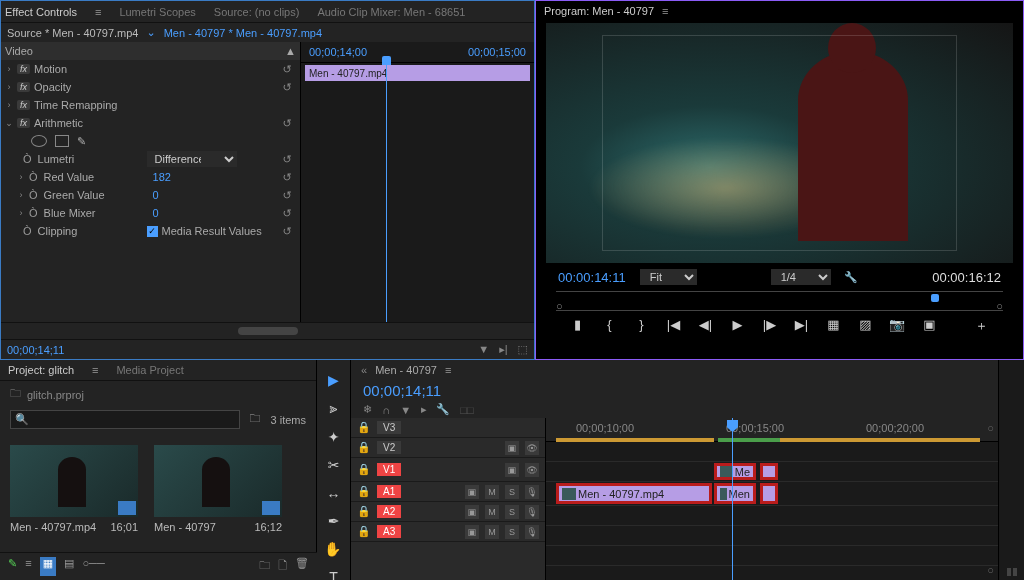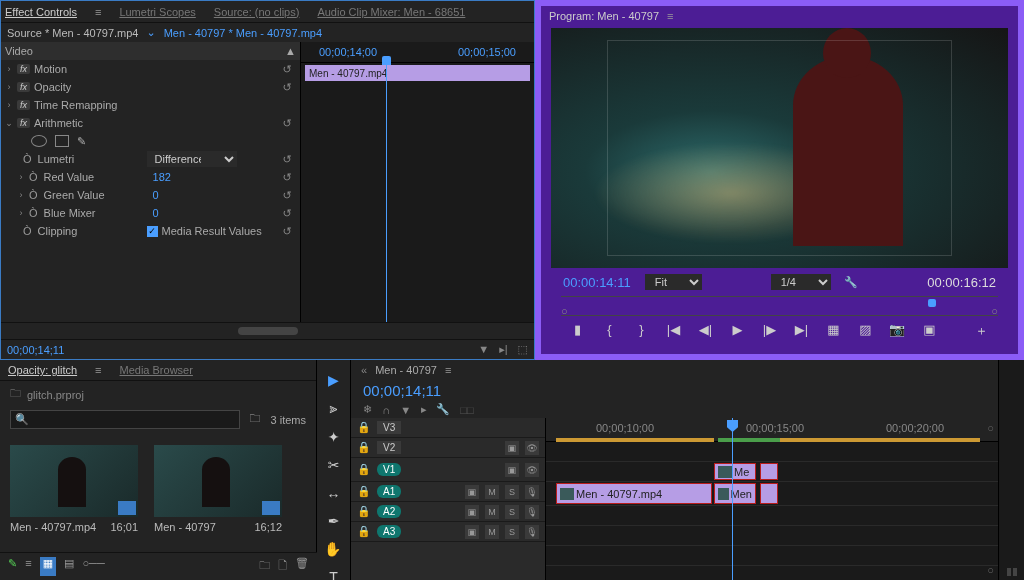--- a/index.html
+++ b/index.html
@@ -1,43 +1,43 @@
 <!DOCTYPE html>
 <html><head>
 <meta charset="utf-8">
 <style>
 * { margin: 0; padding: 0; box-sizing: border-box; font-family: 'Segoe UI', Arial, sans-serif; font-size: 11px; }
 body { background: #1e1e1e; color: #aaa; width: 1024px; height: 580px; overflow: hidden; }
 
 .top-row { display: flex; height: 360px; }
 .effect-controls { width: 535px; background: #232323; border-right: 1px solid #000; display: flex; flex-direction: column; border: 1px solid #3a7bc4; }
-.program-monitor { flex: 1; background: #4c1d95; border: 6px solid #8b5cf6; }
+.program-monitor { flex: 1; background: #000000; border: 1px solid #8b5cf6; }
 
 .panel-tabs { display: flex; border-bottom: 1px solid #111; height: 22px; align-items: center; padding-left: 4px; gap: 18px; }
-.panel-tab { color: #ccc; cursor: pointer; text-decoration: underline; }
+.panel-tab { color: #ccc; cursor: pointer; }
 .panel-tab.inactive { color: #777; }
 .menu-icon { color: #999; }
 
 .source-header { padding: 3px 6px; color: #bbb; display: flex; gap: 8px; align-items: center; }
 .source-link { color: #4a9eff; }
 
 .ec-body { display: flex; flex: 1; }
 .ec-left { width: 300px; border-right: 1px solid #000; }
 .ec-right { flex: 1; background: #1a1a1a; position: relative; }
 
 .ec-row { display: flex; align-items: center; height: 18px; padding: 0 4px; gap: 4px; }
 .ec-row.header { background: #2e2e2e; }
 .tri { width: 8px; text-align: center; color: #888; font-size: 9px; }
 .fx-badge { background: #3a3a3a; padding: 0 3px; border-radius: 2px; font-size: 9px; color: #ccc; font-style: italic; }
 .prop-label { flex: 0 0 105px; color: #aaa; }
 .prop-value { color: #4a9eff; flex: 1; }
 .reset-icon { margin-left: auto; color: #888; width: 18px; text-align: center; }
 .stopwatch { color: #999; margin-right: 2px; }
 
-.ec-timeruler { display: flex; justify-content: space-between; padding: 4px 18px; color: #4a9eff; border-bottom: 1px solid #000; }
+.ec-timeruler { display: flex; justify-content: space-between; padding: 4px 8px; color: #4a9eff; border-bottom: 1px solid #000; }
 .ec-clip-bar { background: #b69de5; color: #222; height: 16px; padding: 0 4px; margin: 2px 4px; display: flex; align-items: center; font-size: 10px; }
 .ec-playhead { position: absolute; top: 20px; bottom: 0; left: 85px; width: 1px; background: #4a9eff; }
 .ec-playhead::before { content: ''; position: absolute; top: -6px; left: -4px; width: 9px; height: 9px; background: #4a9eff; border-radius: 2px 2px 0 0; }
 
 .ec-value-select { background: #2a2a2a; color: #ccc; border: none; padding: 1px 20px 1px 4px; width: 90px; }
 .checkbox { width: 11px; height: 11px; background: #4a9eff; display: inline-flex; align-items: center; justify-content: center; color: #000; font-size: 9px; }
 
 .ec-footer { display: flex; justify-content: space-between; align-items: center; padding: 2px 6px; border-top: 1px solid #111; height: 20px; color: #4a9eff; }
 .scroll-handle { width: 60px; height: 8px; background: #444; border-radius: 4px; margin: 0 auto; }
 
@@ -77,35 +77,35 @@
 .tool-btn.active { color: #4a9eff; }
 
 .timeline-panel { flex: 1; background: #232323; display: flex; flex-direction: column; }
 .tl-header { display: flex; padding: 4px 10px; gap: 8px; align-items: center; }
 .tl-controls-row { display: flex; align-items: center; padding: 2px 12px; gap: 8px; }
 .tl-tc { color: #4a9eff; font-size: 15px; font-weight: 500; }
 .tl-body { display: flex; flex: 1; }
 .tl-track-header { width: 195px; border-right: 1px solid #000; background: #2a2a2a; }
 .tl-tracks { flex: 1; position: relative; background: #1a1a1a; }
 .tl-ruler { height: 24px; background: #232323; border-bottom: 1px solid #000; position: relative; display: flex; }
-.tl-ruler-label { position: absolute; top: 4px; color: #888; margin-left: 20px; }
+.tl-ruler-label { position: absolute; top: 4px; color: #888; }
 .tl-workarea { position: absolute; top: 20px; height: 4px; background: #cc9933; }
 .tl-playhead { position: absolute; top: 0; bottom: 0; left: 186px; width: 1px; background: #4a9eff; z-index: 5; }
 .tl-playhead::before { content: ''; position: absolute; top: 2px; left: -5px; width: 11px; height: 12px; background: #4a9eff; clip-path: polygon(0 0, 100% 0, 100% 60%, 50% 100%, 0 60%); }
 
 .track-row { height: 20px; display: flex; align-items: center; border-bottom: 1px solid #1a1a1a; padding: 0 6px; gap: 6px; }
 .track-row.v1 { height: 24px; }
 .track-lock { color: #666; width: 14px; }
 .track-badge { background: #3a3a3a; padding: 1px 6px; color: #ccc; font-size: 10px; }
-.track-badge.active { background: #0f766e; color: #fff; border-radius: 6px; }
+.track-badge.active { background: #ef4444; color: #fff; }
 .track-toggle { width: 14px; height: 14px; background: #3a3a3a; color: #999; display: inline-flex; align-items: center; justify-content: center; font-size: 9px; }
 
 .clip-lane { height: 20px; border-bottom: 1px solid #2a2a2a; position: relative; }
 .clip-lane.v1 { height: 24px; }
-.clip { position: absolute; top: 1px; bottom: 1px; background: #b69de5; border: 1px solid #b91c1c; color: #222; font-size: 9px; padding: 1px 3px; overflow: hidden; display: flex; align-items: center; gap: 2px; }
+.clip { position: absolute; top: 1px; bottom: 1px; background: #b69de5; border: 3px solid #b91c1c; color: #222; font-size: 9px; padding: 1px 3px; overflow: hidden; display: flex; align-items: center; gap: 2px; }
 .clip-thumb { width: 14px; height: 12px; background: #3a5a5a; }
 
 .audio-meter { width: 26px; background: #1a1a1a; border-left: 1px solid #000; }
 </style>
 </head>
 <body>
 
 <div class="top-row">
 
   <div class="effect-controls">
@@ -249,23 +249,23 @@
       <span class="trans-btn">📷</span>
       <span class="trans-btn">▣</span>
       <span class="trans-btn" style="margin-left:20px">＋</span>
     </div>
   </div>
 </div>
 
 <div class="bottom-row">
   <div class="project-panel" style="position:relative">
     <div class="project-tabs">
-      <span class="panel-tab">Opacity: glitch</span>
+      <span class="panel-tab">Project: glitch</span>
       <span class="menu-icon">≡</span>
-      <span class="panel-tab inactive">Media Browser</span>
+      <span class="panel-tab inactive">Media Project</span>
     </div>
     <div class="project-body">
       <div style="display:flex;gap:6px;align-items:center;color:#888">
         <span>🗀</span>
         <span>glitch.prproj</span>
       </div>
       <div class="project-search-row">
         <div class="search-box">🔍</div>
         <span>🗀</span>
         <span>3 items</span>

